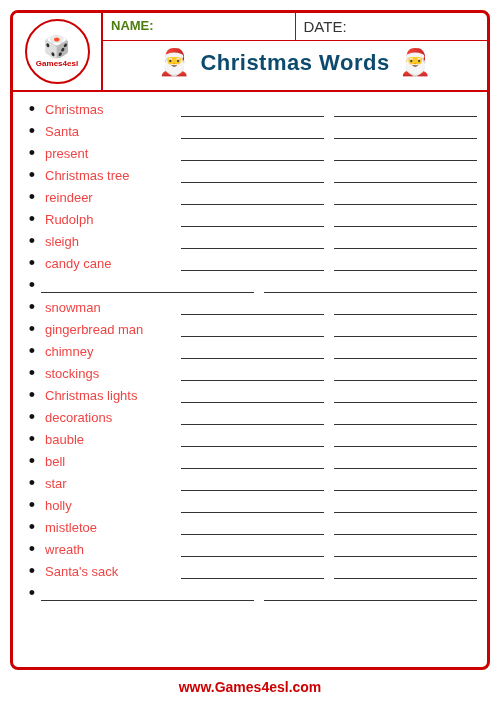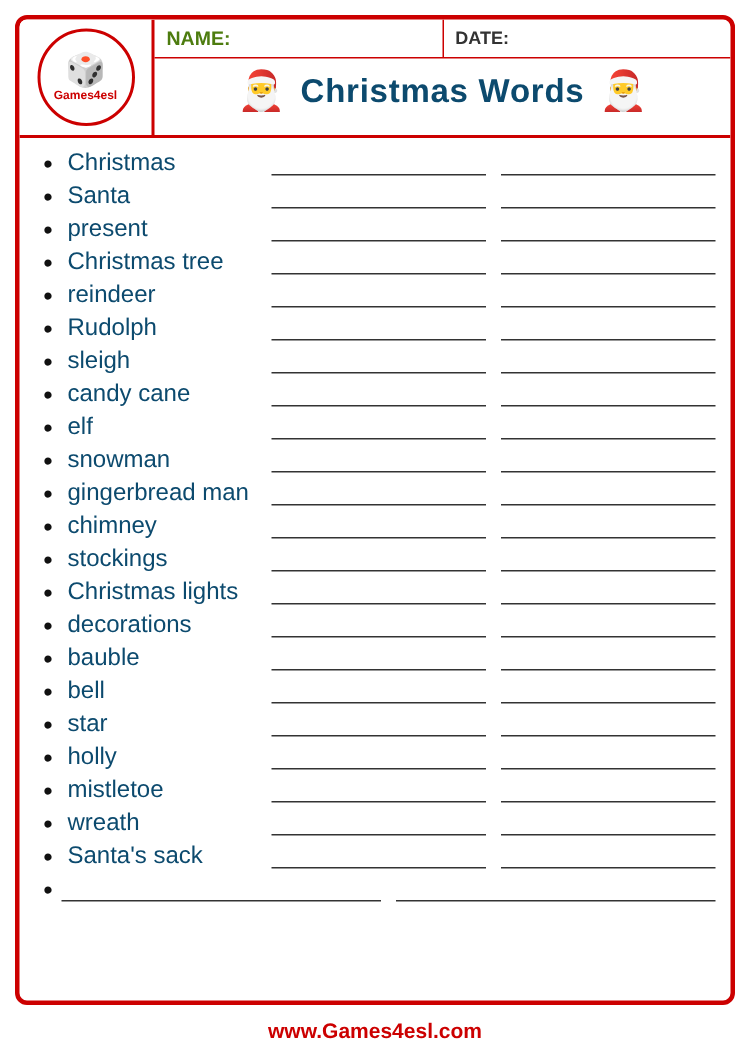--- a/index.html
+++ b/index.html
@@ -91,22 +91,22 @@
       border-right: 1.5px solid #cc0000;
       padding: 5px 8px;
       font-size: 13px;
       font-weight: bold;
       color: #4d7c0f;
     }
 
     .date-cell {
       flex: 1;
       padding: 5px 8px;
-      font-size: 12px;
-      font-weight: bold;
+      font-size: 15px;
+      font-weight: normal;
       color: #333;
     }
 
     .title-row {
       display: flex;
       align-items: center;
       justify-content: center;
       padding: 6px 8px;
       gap: 10px;
     }
@@ -146,22 +146,22 @@
       flex-shrink: 0;
       display: flex;
       align-items: center;
       justify-content: center;
       line-height: 1;
     }
 
     .word-label {
       width: 140px;
       min-width: 130px;
-      font-size: 16px;
-      color: #0c4a6e;
+      font-size: 13px;
+      color: #ef4444;
       padding-left: 4px;
     }
 
     .line-group {
       flex: 1;
       display: flex;
       gap: 10px;
       align-items: flex-end;
     }
 
@@ -267,21 +267,20 @@
       <div class="word-row">
         <div class="bullet">•</div>
         <div class="word-label">candy cane</div>
         <div class="line-group">
           <div class="write-line"></div>
           <div class="write-line"></div>
         </div>
       </div>
       <div class="word-row">
         <div class="bullet">•</div>
-        <div class="word-label">elf</div>
         <div class="line-group">
           <div class="write-line"></div>
           <div class="write-line"></div>
         </div>
       </div>
       <div class="word-row">
         <div class="bullet">•</div>
         <div class="word-label">snowman</div>
         <div class="line-group">
           <div class="write-line"></div>

